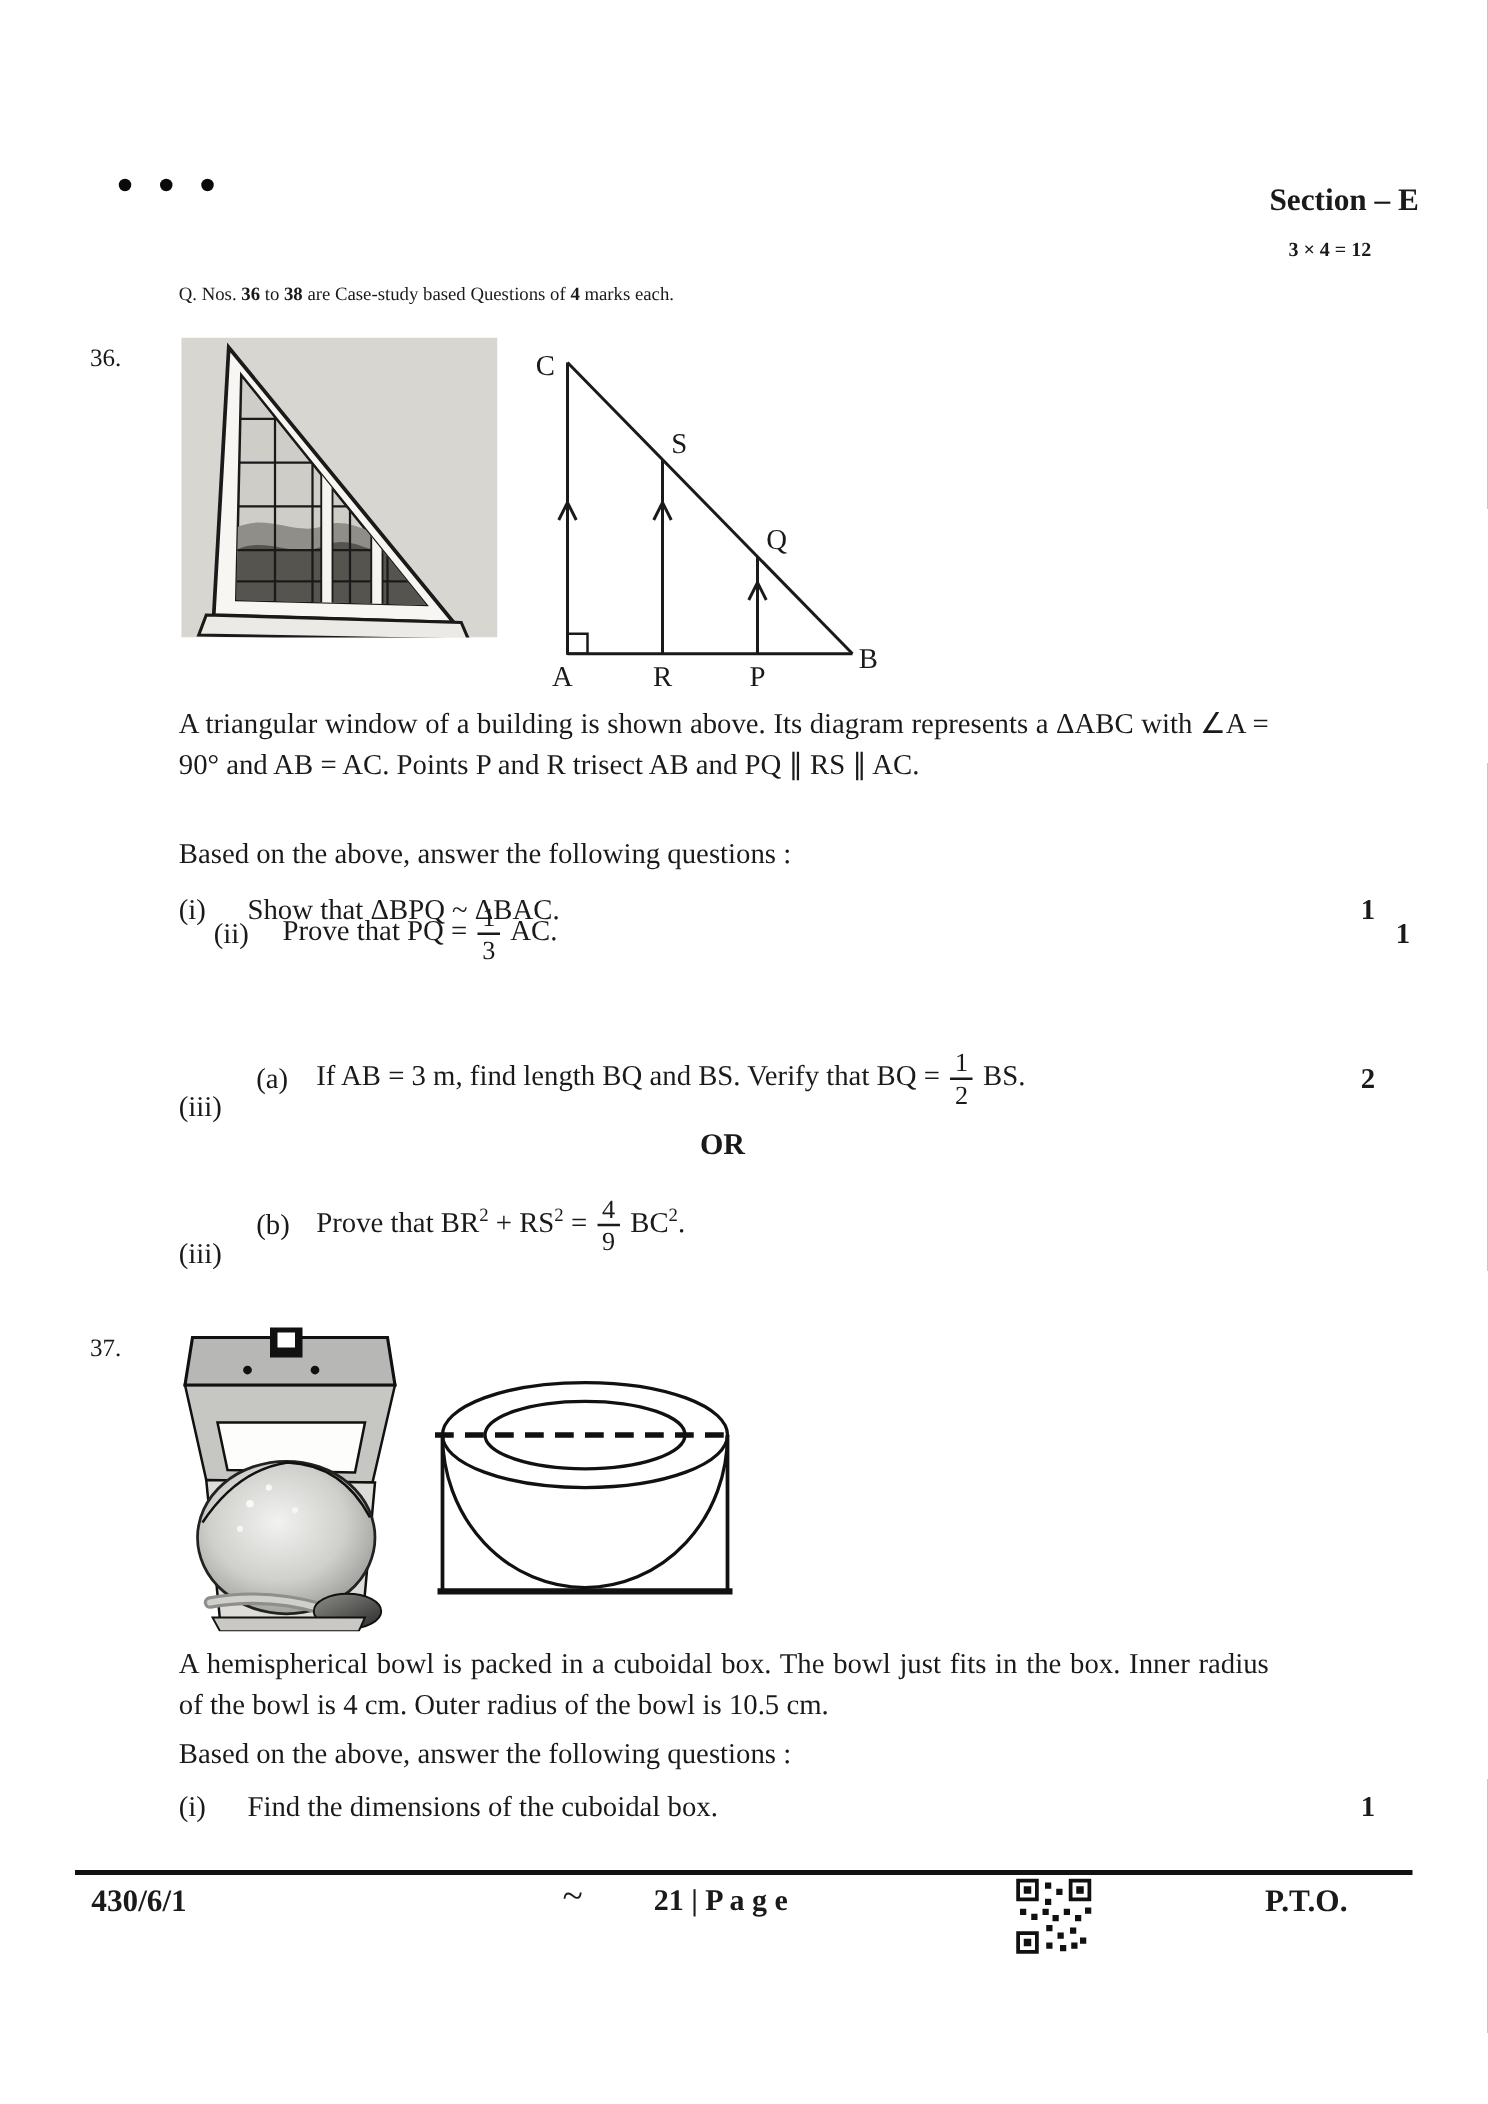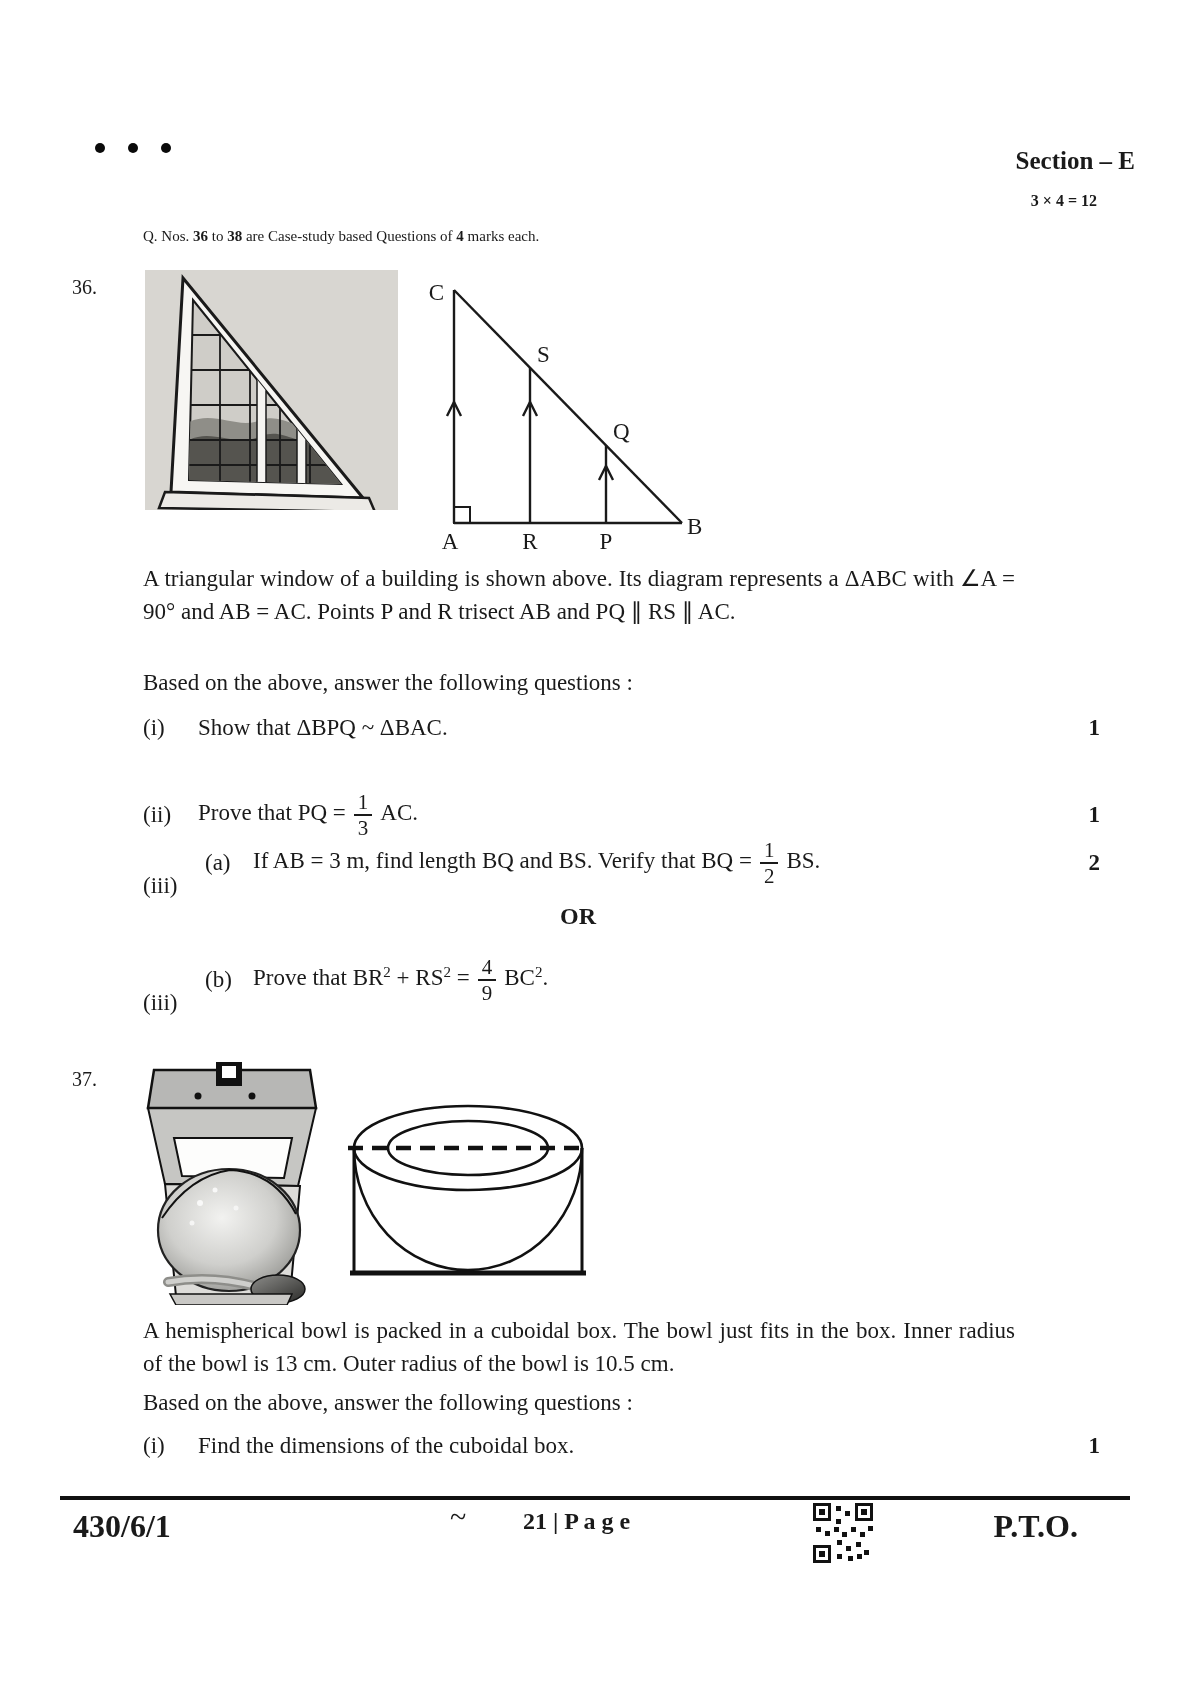--- a/index.html
+++ b/index.html
@@ -25,21 +25,21 @@
   .qlabel-wide{width:62px;flex-shrink:0;margin-top:46px;}
   .qsub{width:48px;flex-shrink:0;}
   .qtext{white-space:nowrap;}
   .qmark{margin-left:auto;font-weight:bold;}
   .frac{display:inline-block;vertical-align:middle;text-align:center;font-size:21px;line-height:1.05;margin:0 8px;}
   .frac .num{display:block;border-bottom:2px solid #1a1a1a;padding:0 4px 1px 4px;}
   .frac .den{display:block;padding-top:1px;}
   .sup{font-size:15px;position:relative;top:-8px;}
   .or-line{left:143px;width:870px;text-align:center;font-size:24px;}
   .footer-rule{left:60px;top:1496px;width:1070px;height:4px;background:#111;}
-  .footer-text{font-size:32px;}
+  .footer-text{font-size:25px;}
   svg text{font-family:"Liberation Serif", serif;}
 </style>
 </head>
 <body>
 
 <div class="page">
 
   <div class="abs dots" style="left:95px;top:143px;">
     <span class="dot"></span>
     <span class="dot"></span>
@@ -106,21 +106,21 @@
 
   <div class="abs para" style="top:562px;">A triangular window of a building is shown above. Its diagram represents a ΔABC with ∠A = 90° and AB = AC. Points P and R trisect AB and PQ ∥ RS ∥ AC.</div>
   <div class="abs prompt-line" style="top:670px;">Based on the above, answer the following questions :</div>
 
   <div class="abs qrow" style="top:710px;height:36px;">
     <span class="qlabel">(i)</span>
     <span class="qtext">Show that ΔBPQ ~ ΔBAC.</span>
     <span class="qmark">1</span>
   </div>
 
-  <div class="abs qrow" style="top:780px;height:70px;">
+  <div class="abs qrow" style="top:712px;height:70px;margin-left:28px;">
     <span class="qlabel">(ii)</span>
     <span class="qtext"><span>Prove that PQ =</span><span class="frac"><span class="num">1</span><span class="den">3</span></span><span>AC.</span></span>
     <span class="qmark">1</span>
   </div>
 
   <div class="abs qrow" style="top:828px;height:70px;">
     <span class="qlabel-wide">(iii)</span>
     <span class="qsub">(a)</span>
     <span class="qtext"><span>If AB = 3 m, find length BQ and BS. Verify that BQ =</span><span class="frac"><span class="num">1</span><span class="den">2</span></span><span>BS.</span></span>
     <span class="qmark">2</span>
@@ -170,21 +170,21 @@
 
   <svg class="abs" style="left:348px;top:1093px;" width="240" height="185" viewBox="0 0 240 185">
     <path d="M6,55 L6,180 M234,55 L234,180" stroke="#111" stroke-width="3" fill="none"></path>
     <line x1="2" y1="180" x2="238" y2="180" stroke="#111" stroke-width="5"></line>
     <path d="M6,55 A114,122 0 0 0 234,55" fill="none" stroke="#111" stroke-width="2.6"></path>
     <ellipse cx="120" cy="55" rx="114" ry="42" fill="none" stroke="#111" stroke-width="2.6"></ellipse>
     <ellipse cx="120" cy="55" rx="80" ry="27" fill="none" stroke="#111" stroke-width="2.6"></ellipse>
     <line x1="0" y1="55" x2="240" y2="55" stroke="#111" stroke-width="4.5" stroke-dasharray="15 9"></line>
   </svg>
 
-  <div class="abs para" style="top:1314px;">A hemispherical bowl is packed in a cuboidal box. The bowl just fits in the box. Inner radius of the bowl is 13 cm. Outer radius of the bowl is 10.5 cm.</div>
+  <div class="abs para" style="top:1314px;">A hemispherical bowl is packed in a cuboidal box. The bowl just fits in the box. Inner radius of the bowl is 4 cm. Outer radius of the bowl is 10.5 cm.</div>
   <div class="abs prompt-line" style="top:1390px;">Based on the above, answer the following questions :</div>
 
   <div class="abs qrow" style="top:1428px;height:36px;">
     <span class="qlabel">(i)</span>
     <span class="qtext">Find the dimensions of the cuboidal box.</span>
     <span class="qmark">1</span>
   </div>
 
   <div class="abs footer-rule"></div>
   <div class="abs footer-text bold" style="left:73px;top:1508px;">430/6/1</div>

